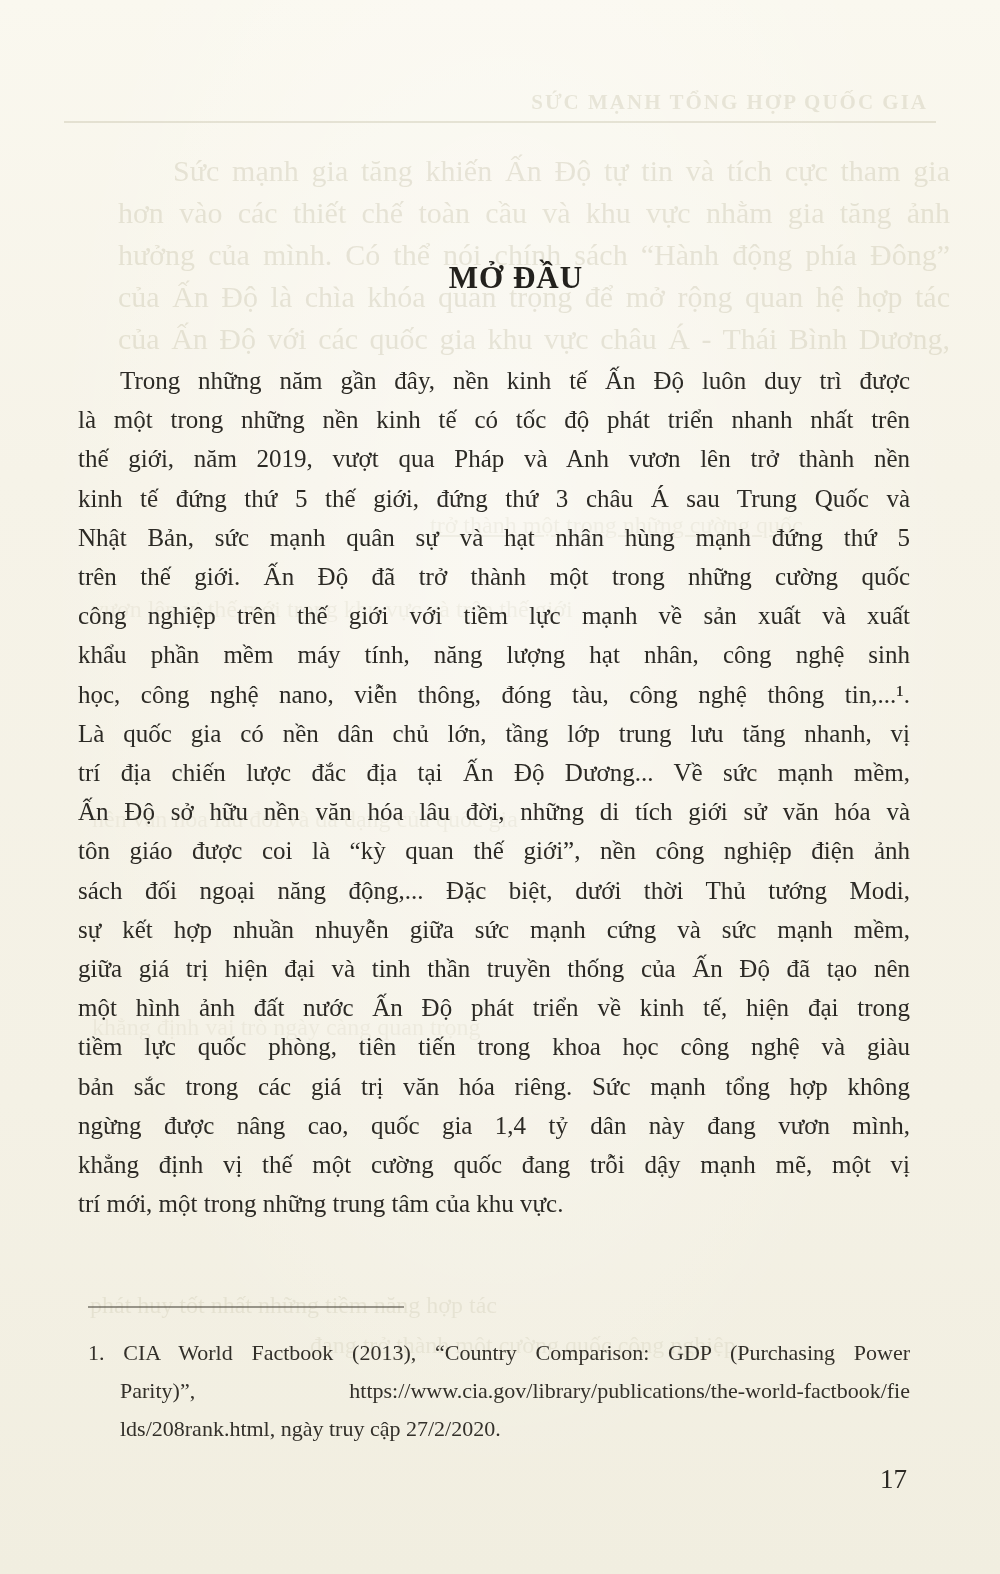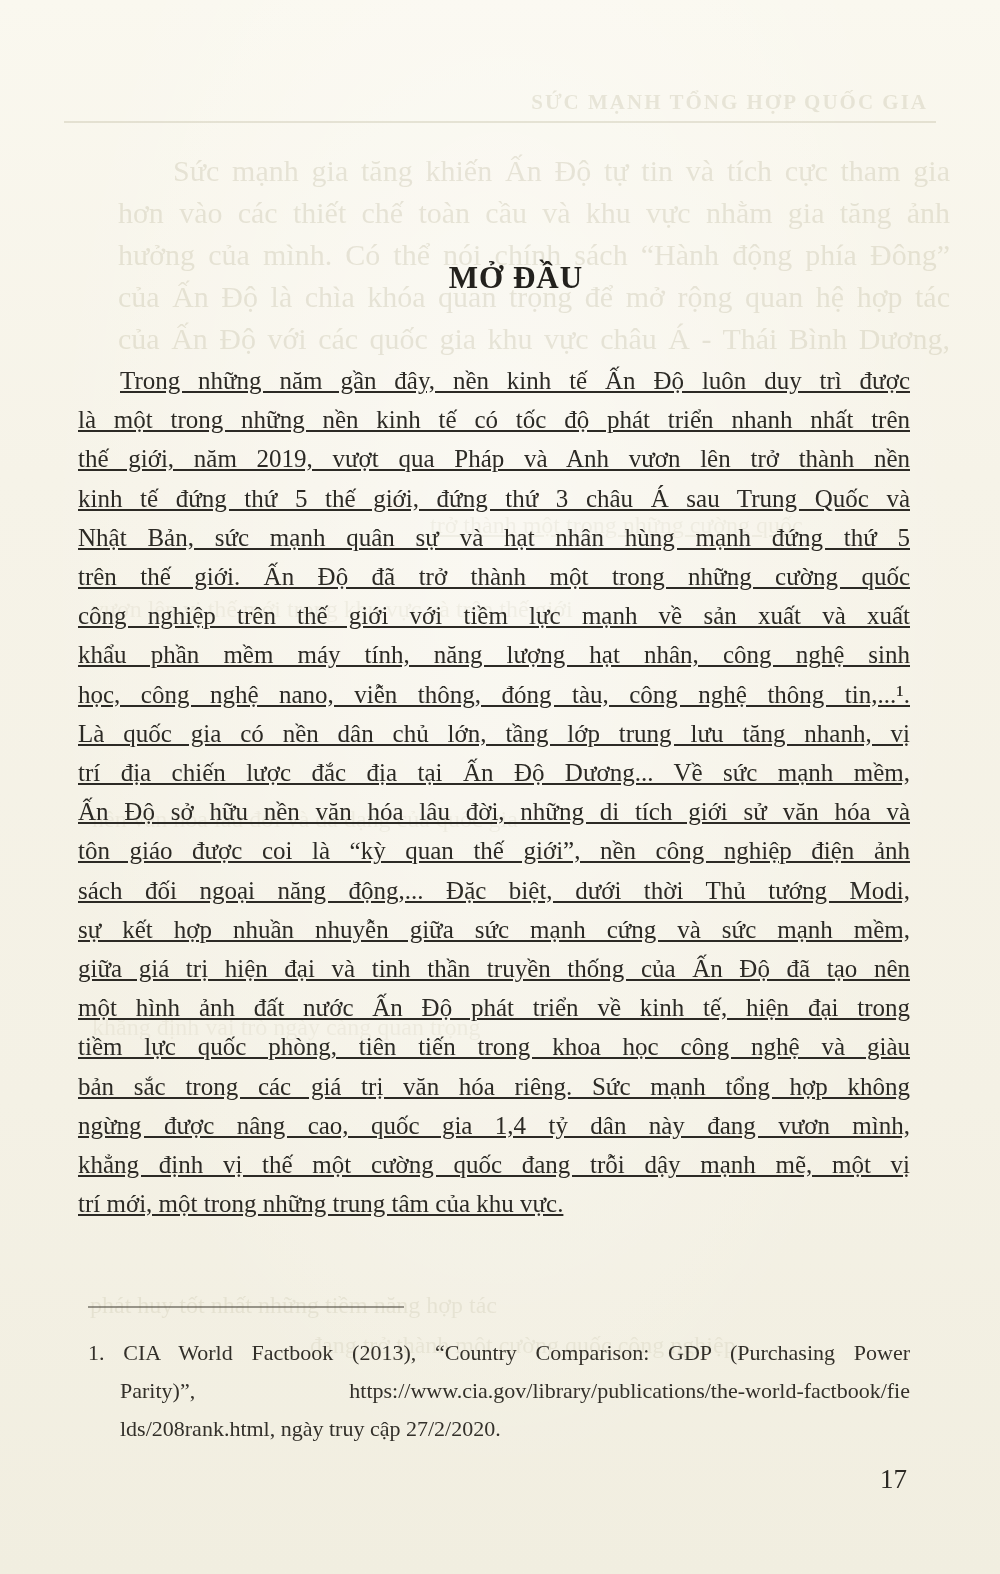--- a/index.html
+++ b/index.html
@@ -42,21 +42,21 @@
     position:absolute;top:244px;left:0;width:1000px;
     margin:16px;text-align:center;
     font-size:31px;font-weight:bold;letter-spacing:1px;
     color:#23211d;
   }
   .body-text{
     position:absolute;top:361px;left:78px;width:832px;
     font-size:25px;line-height:39.2px;
     color:#2c2a25;
   }
-  .bl{text-align:justify;text-decoration:underline;}
+  .bl{text-align:justify;}
   .jl{text-align-last:justify;}
   .bl.indent{text-indent:42px;}
   .footnote-separator{
     position:absolute;top:1306px;left:88px;width:316px;height:2px;
     background:#5a564c;opacity:0.6;
   }
   .footnote{
     position:absolute;top:1334px;left:88px;width:822px;
     font-size:22px;line-height:38px;color:#33302a;
   }

